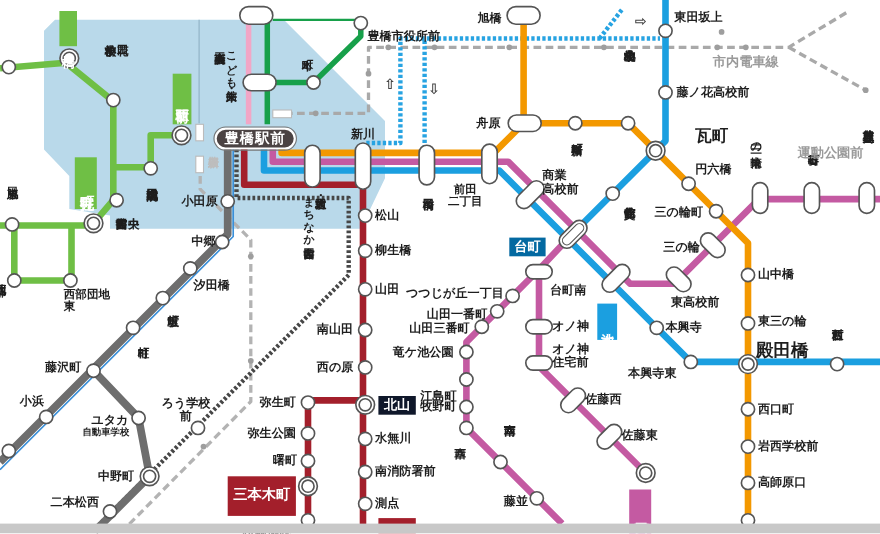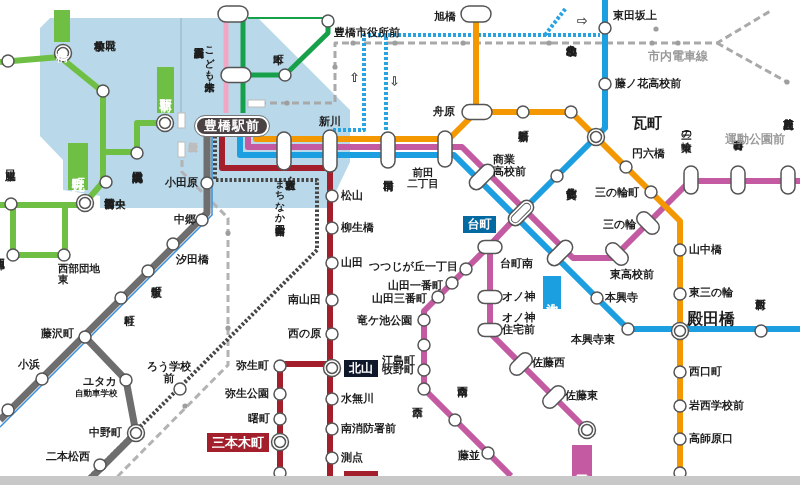--- a/index.html
+++ b/index.html
@@ -376,21 +376,21 @@
       <div class="lbl" style="left: 341px; top: 257px; font-size: 11px;">山田</div>
       <div class="lbl" style="left: 288px; top: 294px; font-size: 11px;">南山田</div>
       <div class="lbl" style="left: 288px; top: 328px; font-size: 11px;">西の原</div>
       <div class="lbl box" style="left: 344px; top: 360px; font-size: 12px; width: 34px; height: 17px; background: #0f172a;">北山</div>
       <div class="lbl" style="left: 341px; top: 393px; font-size: 11px;">水無川</div>
       <div class="lbl" style="left: 341px; top: 423px; font-size: 11px;">南消防署前</div>
       <div class="lbl" style="left: 341px; top: 452px; font-size: 11px;">測点</div>
       <div class="lbl" style="left: 236px; top: 360px; font-size: 11px;">弥生町</div>
       <div class="lbl" style="left: 225px; top: 388px; font-size: 11px;">弥生公園</div>
       <div class="lbl" style="left: 248px; top: 413px; font-size: 11px;">曙町</div>
-      <div class="lbl box" style="left: 207px; top: 433px; font-size: 13px; width: 62px; height: 19px; background: rgb(163, 31, 43);">三本木町</div>
+      <div class="lbl box" style="left: 207px; top: 433px; font-size: 13px; width: 62px; height: 36px; background: rgb(163, 31, 43);">三本木町</div>
       <div class="lbl" style="left: 221px; top: 467px; font-size: 11px; margin-top: 10px;">松崎病院</div>
       <div class="lbl" style="left: 433px; top: 106px; font-size: 11px;">舟原</div>
       <div class="lbl" style="left: 434px; top: 11px; font-size: 11px;">旭橋</div>
       <div class="lbl v" style="left: 518px; top: 122px; font-size: 10.5px;">新町橋</div>
       <div class="lbl v" style="left: 566px; top: 37px; font-size: 10.5px;">向山小学校北</div>
       <div class="lbl" style="left: 606px; top: 116px; font-size: 15px; margin-left: 26px;">瓦町</div>
       <div class="lbl" style="left: 632px; top: 148px; font-size: 11px;">円六橋</div>
       <div class="lbl" style="left: 595px; top: 187px; font-size: 11px;">三の輪町</div>
       <div class="lbl" style="left: 689px; top: 244px; font-size: 11px;">山中橋</div>
       <div class="lbl" style="left: 689px; top: 288px; font-size: 11px; font-family: Liberation Mono, monospace;">東三の輪</div>

